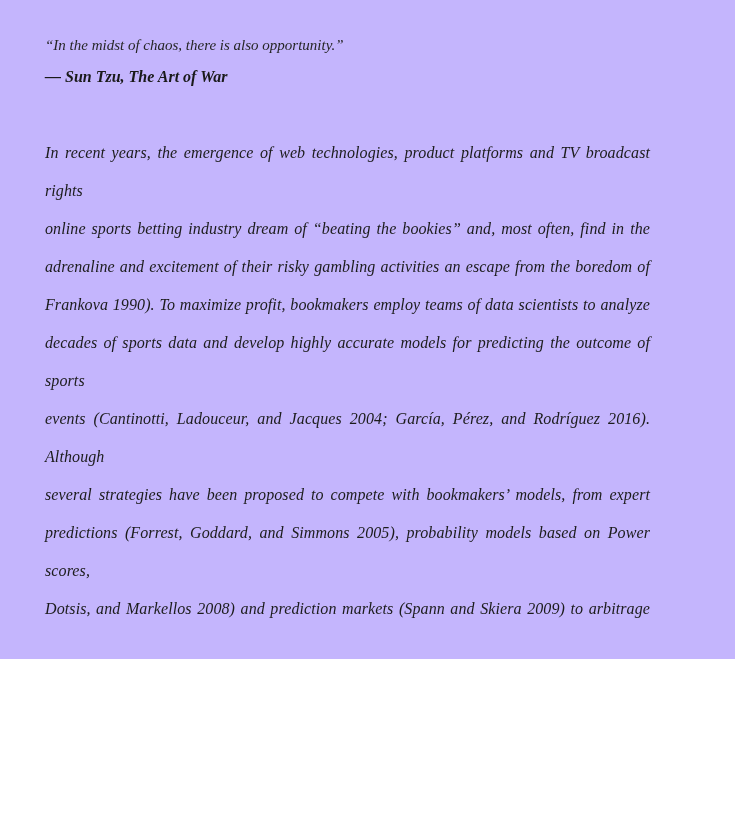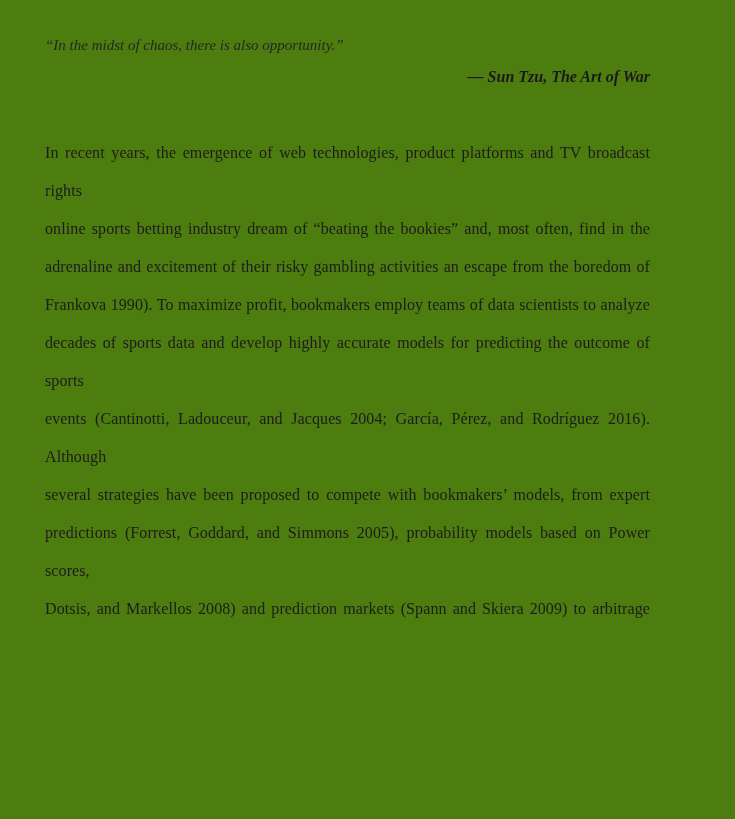--- a/index.html
+++ b/index.html
@@ -3,22 +3,22 @@
 <meta charset="utf-8">
 <style>
   html, body {
     margin: 0;
     padding: 0;
     background: #ffffff;
   }
   .page {
     position: relative;
     width: 735px;
-    height: 819px;
-    background: #4d7c0f;
+    height: 659px;
+    background: #c4b5fd;
     overflow: hidden;
     font-family: "Liberation Serif", "DejaVu Serif", serif;
     color: #1c1c1c;
     box-sizing: border-box;
     padding: 0 85px 0 45px;
   }
   .heading {
     margin: -15px 0 0 0;
     font-size: 17px;
     line-height: 20px;
@@ -32,32 +32,32 @@
     font-style: italic;
     color: #262626;
   }
   .attribution {
     margin: 12px 0 0 0;
     font-size: 16px;
     line-height: 20px;
     font-style: italic;
     font-weight: bold;
     color: #1a1a1a;
-    text-align: right;
   }
   .paragraph {
     margin: 47px 0 0 0;
     font-size: 16px;
   }
   .para-line {
     line-height: 38px;
     text-align: justify;
     text-align-last: justify;
     white-space: normal;
     letter-spacing: 0.1px;
+    font-style: italic;
   }
 </style>
 </head>
 <body>
 
 <div class="page">
   <h1 class="heading">Introduction</h1>
 
   <p class="quote">“In the midst of chaos, there is also opportunity.”</p>
 

